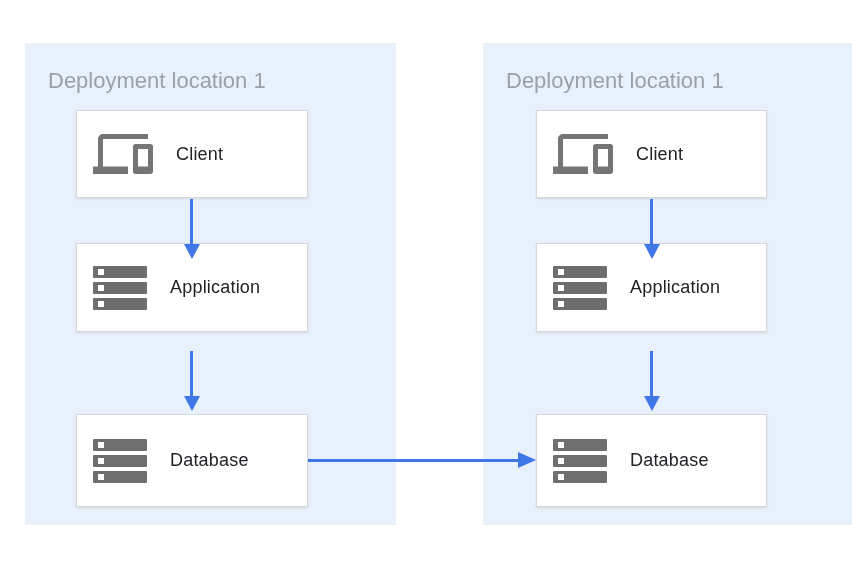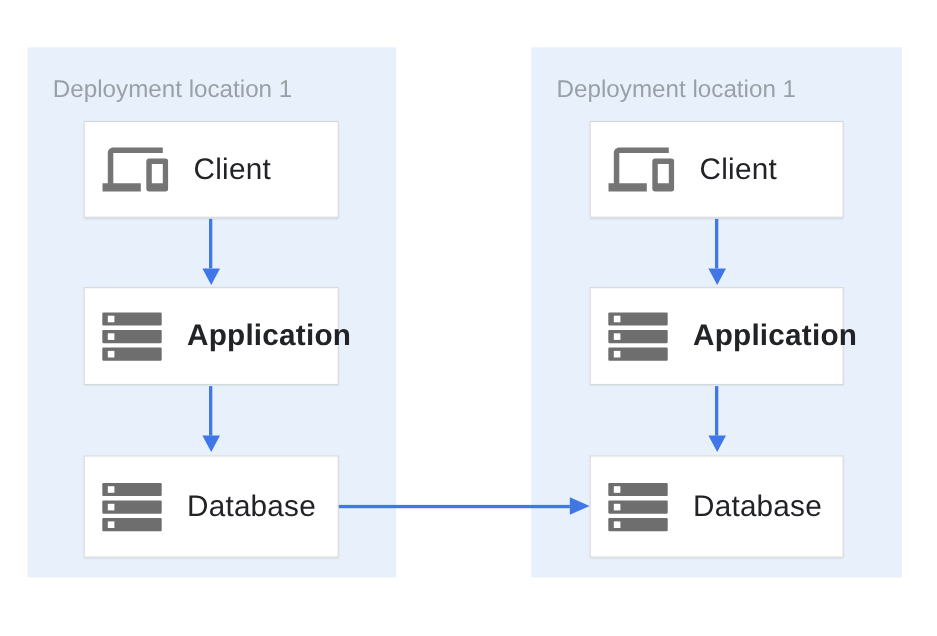--- a/index.html
+++ b/index.html
@@ -1,50 +1,50 @@
 <!DOCTYPE html>
 <html><head>
 <meta charset="utf-8">
 <style>
   html,body{margin:0;padding:0;background:#ffffff;}
   .canvas{
     position:relative;width:852px;height:578px;background:#ffffff;
     font-family:"Liberation Sans","DejaVu Sans",sans-serif;overflow:hidden;
   }
   .group{
-    position:absolute;top:43px;height:482px;background:#e8f1fb;
+    position:absolute;top:43px;height:482px;background:#e8f1fb;padding-left:36px;
   }
   .group1{left:25px;width:335px;}
   .group2{left:483px;width:337px;}
   .group-title{
     position:absolute;left:23px;top:25px;margin:0;
     font-size:22px;font-weight:400;color:#9aa0a6;line-height:26px;
     white-space:nowrap;
   }
   .node{
     position:absolute;display:flex;align-items:center;
     background:#ffffff;border:1px solid #d5d8db;box-sizing:border-box;
     box-shadow:0 1px 2px rgba(60,64,67,0.15);
   }
   .g1-node{left:51px;width:232px;}
   .g2-node{left:53px;width:231px;}
   .pos-client{top:67px;height:88px;}
-  .pos-app{top:218px;height:89px;font-weight:bold;}
+  .pos-app{top:200px;height:89px;}
   .pos-db{top:371px;height:93px;}
   .icon-devices{margin-left:16px;display:flex;align-items:center;}
   .icon-server{margin-left:16px;width:54px;}
   .icon-server .bar{
     position:relative;display:block;width:54px;height:12px;margin:4px 0;
     background:#6e6e6e;border-radius:1px;
   }
   .icon-server .bar::after{
     content:"";position:absolute;left:5px;top:3px;width:6px;height:6px;background:#ffffff;
   }
   .node-label{
-    margin-left:23px;font-size:27px;color:#212327;letter-spacing:0.2px;white-space:nowrap;
+    margin-left:23px;font-size:18px;color:#212327;letter-spacing:0.2px;white-space:nowrap;
   }
   
   .vline{position:absolute;width:3px;background:#3f76e8;}
   .vhead{
     position:absolute;width:0;height:0;
     border-left:8px solid transparent;border-right:8px solid transparent;
     border-top:15px solid #3f76e8;
   }
   .hline{position:absolute;height:3px;background:#3f76e8;}
   .hhead{

